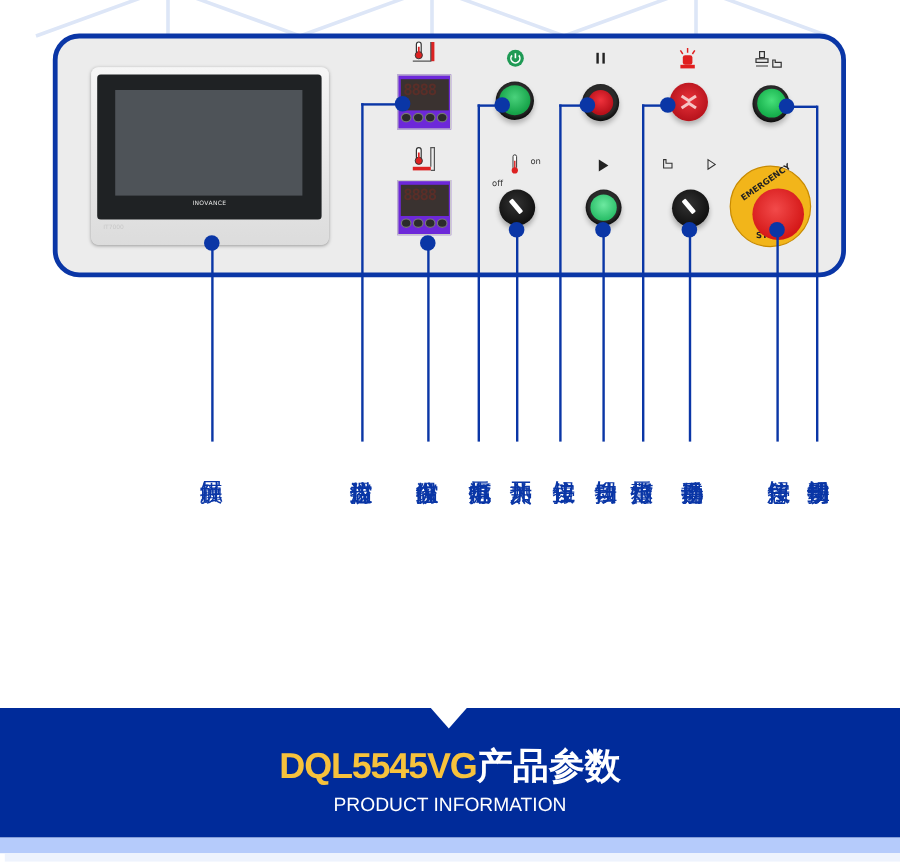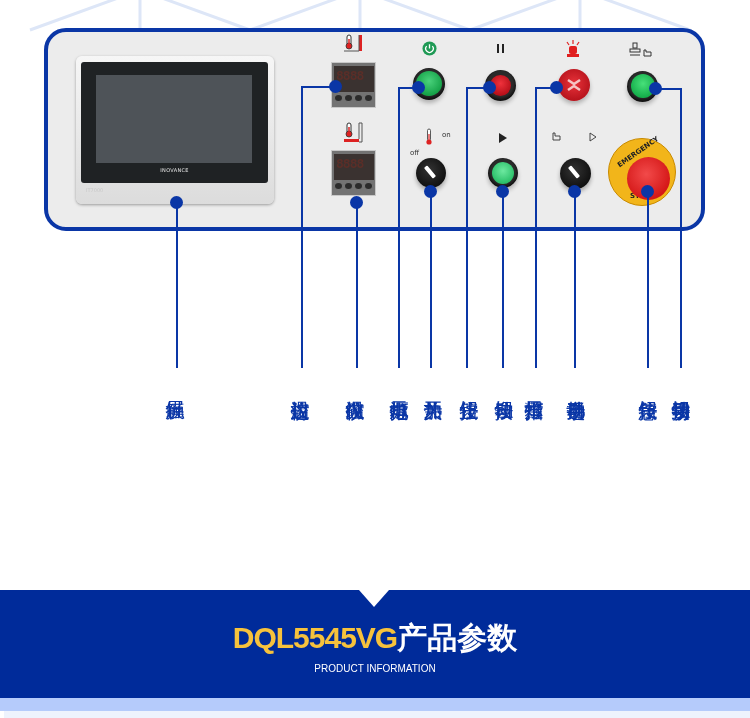--- a/index.html
+++ b/index.html
@@ -7,21 +7,21 @@
   .hex-bg { position: absolute; left: 0; top: 0; width: 750px; height: 60px; }
   .panel { position: absolute; left: 44px; top: 28px; width: 661px; height: 203px; border: 4px solid #0a36a6; border-radius: 22px; background: #ececec; }
   .abs { position: absolute; }
   
   .hmi { position: absolute; left: 76px; top: 56px; width: 198px; height: 148px; background: linear-gradient(#f6f6f6,#dcdcdc); border-radius: 6px; box-shadow: 0 1px 3px rgba(0,0,0,0.35); }
   .hmi-bezel { position: absolute; left: 5px; top: 6px; width: 187px; height: 121px; background: #1f2224; border-radius: 3px; }
   .hmi-screen { position: absolute; left: 15px; top: 13px; width: 156px; height: 88px; background: #4e5358; }
   .hmi-brand { position: absolute; left: 0; width: 100%; top: 105px; text-align: center; color: #e8e8e8; font-size: 5px; letter-spacing: 0.3px; }
   .hmi-model { position: absolute; left: 10px; top: 131px; color: #c8c8c8; font-size: 5px; }
   
-  .tc { position: absolute; width: 45px; height: 46px; background: #737373; border: 1px solid #c9c9c9; }
+  .tc { position: absolute; width: 45px; height: 46px; background: #6d28d9; border: 1px solid #c9c9c9; }
   .tc-disp { position: absolute; left: 2px; top: 3px; width: 40px; height: 26px; background: #3a3230; }
   .tc-digits { position: absolute; left: 2px; top: 2px; color: #5a2e28; font-family: "DejaVu Sans Mono", monospace; font-size: 13px; font-weight: bold; letter-spacing: -1px; }
   .tc-keys { position: absolute; left: 2px; top: 31px; display: flex; gap: 1px; }
   .tc-key { width: 9px; height: 8px; border-radius: 50%; background: #2b2b2b; border: 1px solid #777; }
   
   .btn { position: absolute; border-radius: 50%; }
   .btn-ring { background: radial-gradient(circle at 50% 45%, #2a2a2a 55%, #111 70%); box-shadow: 0 3px 4px rgba(0,0,0,0.25); }
   .knob { position: absolute; border-radius: 50%; background: radial-gradient(circle at 45% 40%, #333 0%, #111 70%); box-shadow: 0 3px 4px rgba(0,0,0,0.3); }
   .knob-bar { position: absolute; width: 4px; height: 14px; background: #fff; border-radius: 1px; transform: rotate(-40deg); }
   .estop-base { position: absolute; left: 608px; top: 138px; width: 68px; height: 68px; border-radius: 50%; background: #f2b51a; border: 1px solid #c88a00; }
@@ -32,21 +32,21 @@
   .hline { position: absolute; height: 2px; background: #0a36a6; }
   .dot { position: absolute; width: 13px; height: 13px; border-radius: 50%; background: #0a36a6; }
   
   .vlabel { position: absolute; top: 386px; width: 22px; color: #0a36a6; font-size: 19px; line-height: 22px; writing-mode: vertical-rl; text-orientation: upright; letter-spacing: 0px; }
   
   .footer { position: absolute; left: 0; top: 590px; width: 750px; height: 108px; background: #002b9a; }
   .notch { position: absolute; left: 359px; top: 590px; width: 0; height: 0; border-left: 15px solid transparent; border-right: 15px solid transparent; border-top: 17px solid #ffffff; }
   .title { position: absolute; left: 0; top: 618px; width: 750px; text-align: center; font-size: 30px; font-weight: bold; }
   .title .model { color: #f7c23c; font-family: "Liberation Sans", sans-serif; letter-spacing: -1px; }
   .title .cn { color: #ffffff; }
-  .subtitle { position: absolute; left: 0; top: 663px; width: 750px; text-align: center; color: #ffffff; font-size: 10px; font-family: "Liberation Sans", sans-serif; }
+  .subtitle { position: absolute; left: 0; top: 663px; width: 750px; text-align: center; color: #ffffff; font-size: 16px; font-family: "Liberation Sans", sans-serif; }
   .strip1 { position: absolute; left: 0; top: 698px; width: 750px; height: 13px; background: #b5cbfb; }
   .strip2 { position: absolute; left: 4px; top: 711px; width: 746px; height: 7px; background: #eef3fd; }
   .icon-label { position: absolute; font-size: 7px; color: #333; }
 </style>
 </head>
 <body>
 
 <svg class="hex-bg" viewBox="0 0 750 60">
   <g fill="none" stroke="#dde6f7" stroke-width="3">
     <path d="M30 30 L140 -10 M140 -10 L250 30"></path>

